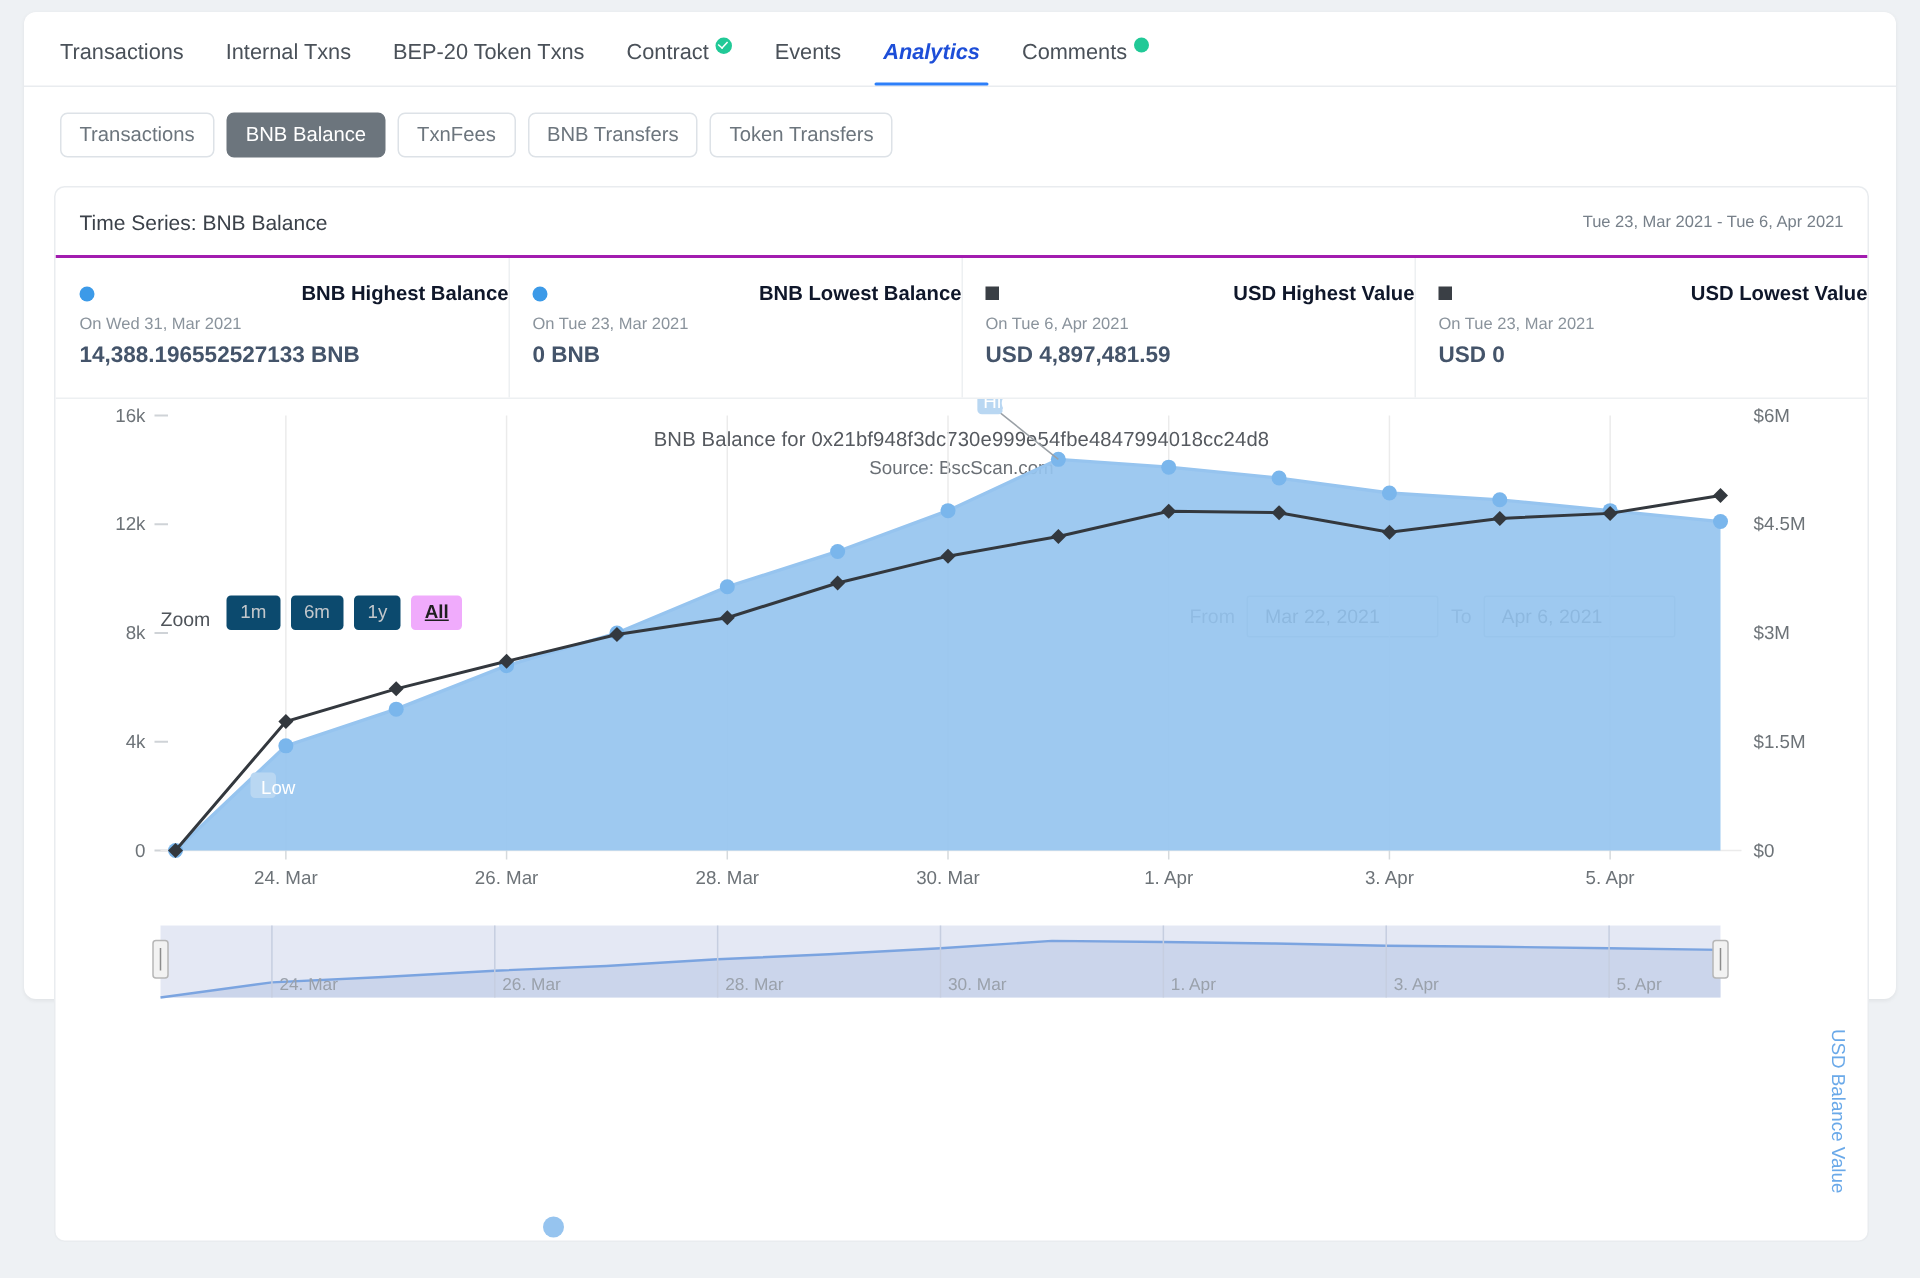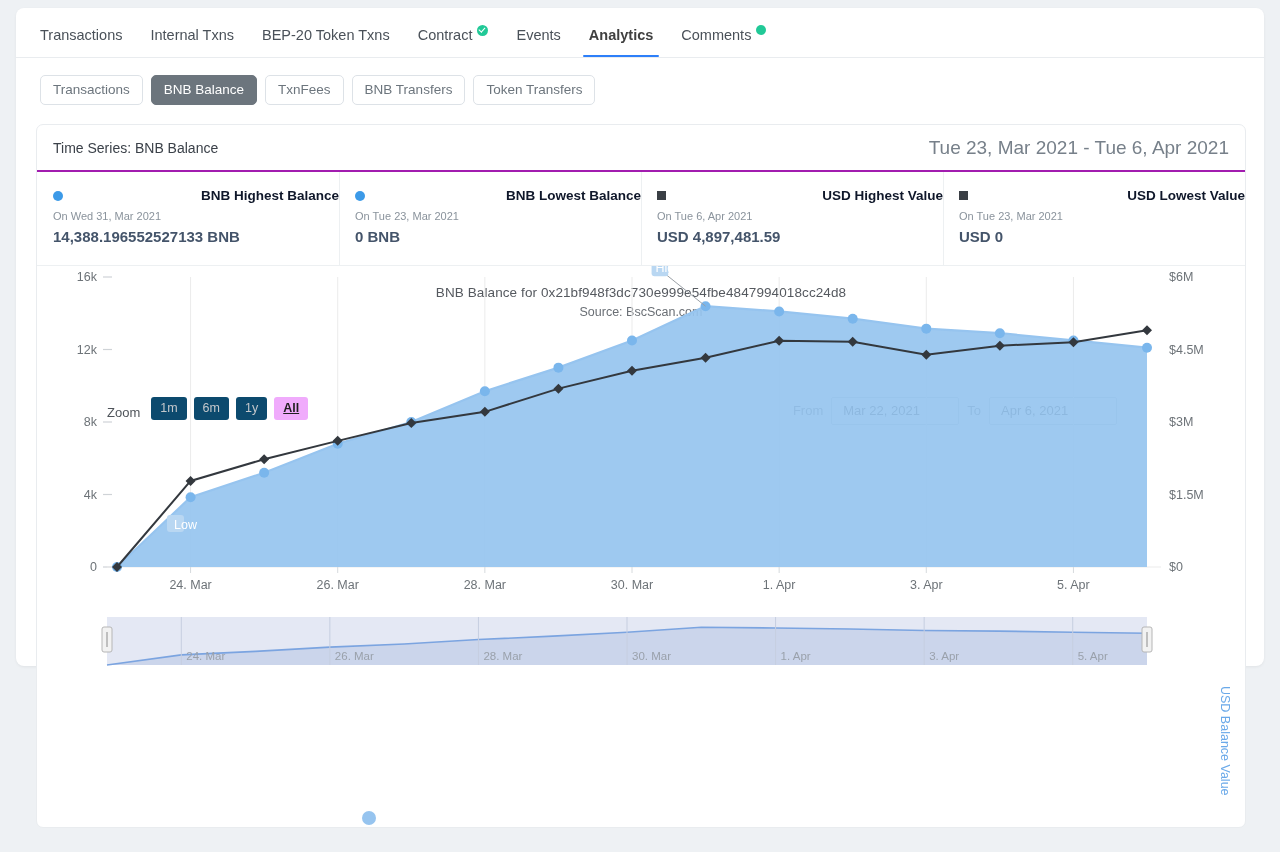--- a/index.html
+++ b/index.html
@@ -25,21 +25,21 @@
   .tabbar {
     position:absolute; left:0; top:0; width:1248px; height:50px;
     border-bottom:1px solid #e9ecef;
     display:flex; align-items:flex-end; padding-left:10px;
   }
   .tab {
     position:relative; padding:0 14px 14px 14px;
     font-size:14.5px; color:#4a5159; white-space:nowrap;
     cursor:pointer; display:flex; align-items:center; gap:5px;
   }
-  .tab.active { color:#404040; font-weight:600; }
+  .tab.active { color:#1d4ed8; font-weight:600;font-style:italic; }
   .tab.active::after {
     content:""; position:absolute; left:8px; right:8px; bottom:0;
     height:2.5px; background:#2d7ff9; border-radius:2px;
   }
   .badge-check {
     display:inline-block; width:11px; height:11px; border-radius:50%;
     background:#21c997; position:relative; top:-5px;
   }
   .badge-check::after {
     content:""; position:absolute; left:3px; top:1.5px;
@@ -68,21 +68,21 @@
     position:absolute; left:20px; top:116px; width:1210px; height:704px;
     border:1px solid #e9ecef; border-radius:7px; background:#fff;
     overflow:hidden;
   }
   .card-head {
     height:47px; display:flex; align-items:center;
     justify-content:space-between; padding:0 16px;
     border-bottom:2px solid #a21caf;
   }
   .card-head .t { font-size:14px; color:#3b4149; }
-  .card-head .r { font-size:19px; color:#77808a; }
+  .card-head .r { font-size:11px; color:#77808a; }
 
   
   .stats { display:flex; height:94px; border-bottom:1px solid #edf0f2; }
   .stat { flex:1; padding:16px 0 0 16px; position:relative; }
   .stat + .stat::before {
     content:""; position:absolute; left:0; top:0; bottom:0; width:1px;
     background:#edf0f2;
   }
   .stat .hdr {
     font-size:13.5px; font-weight:700; color:#0f172a;

